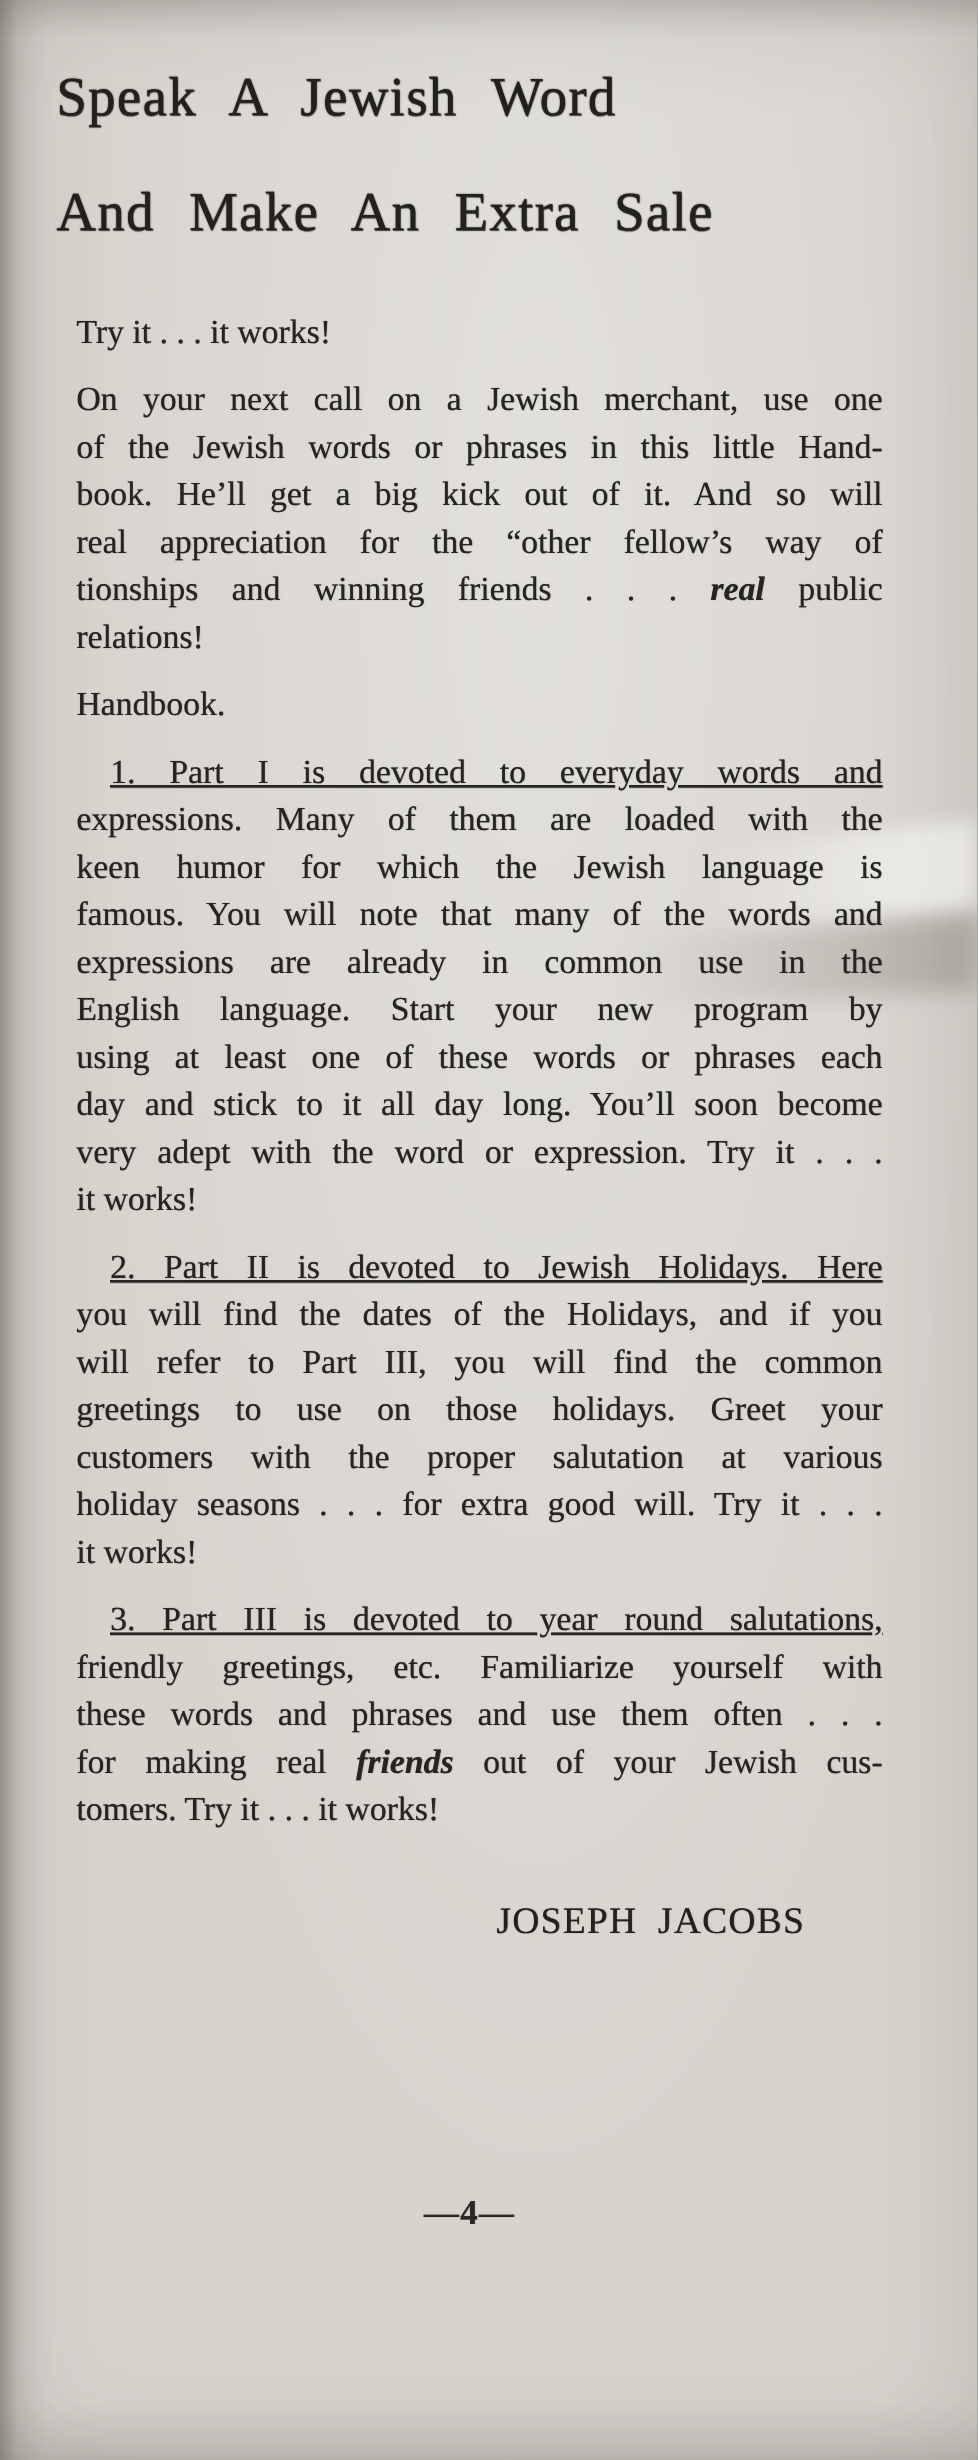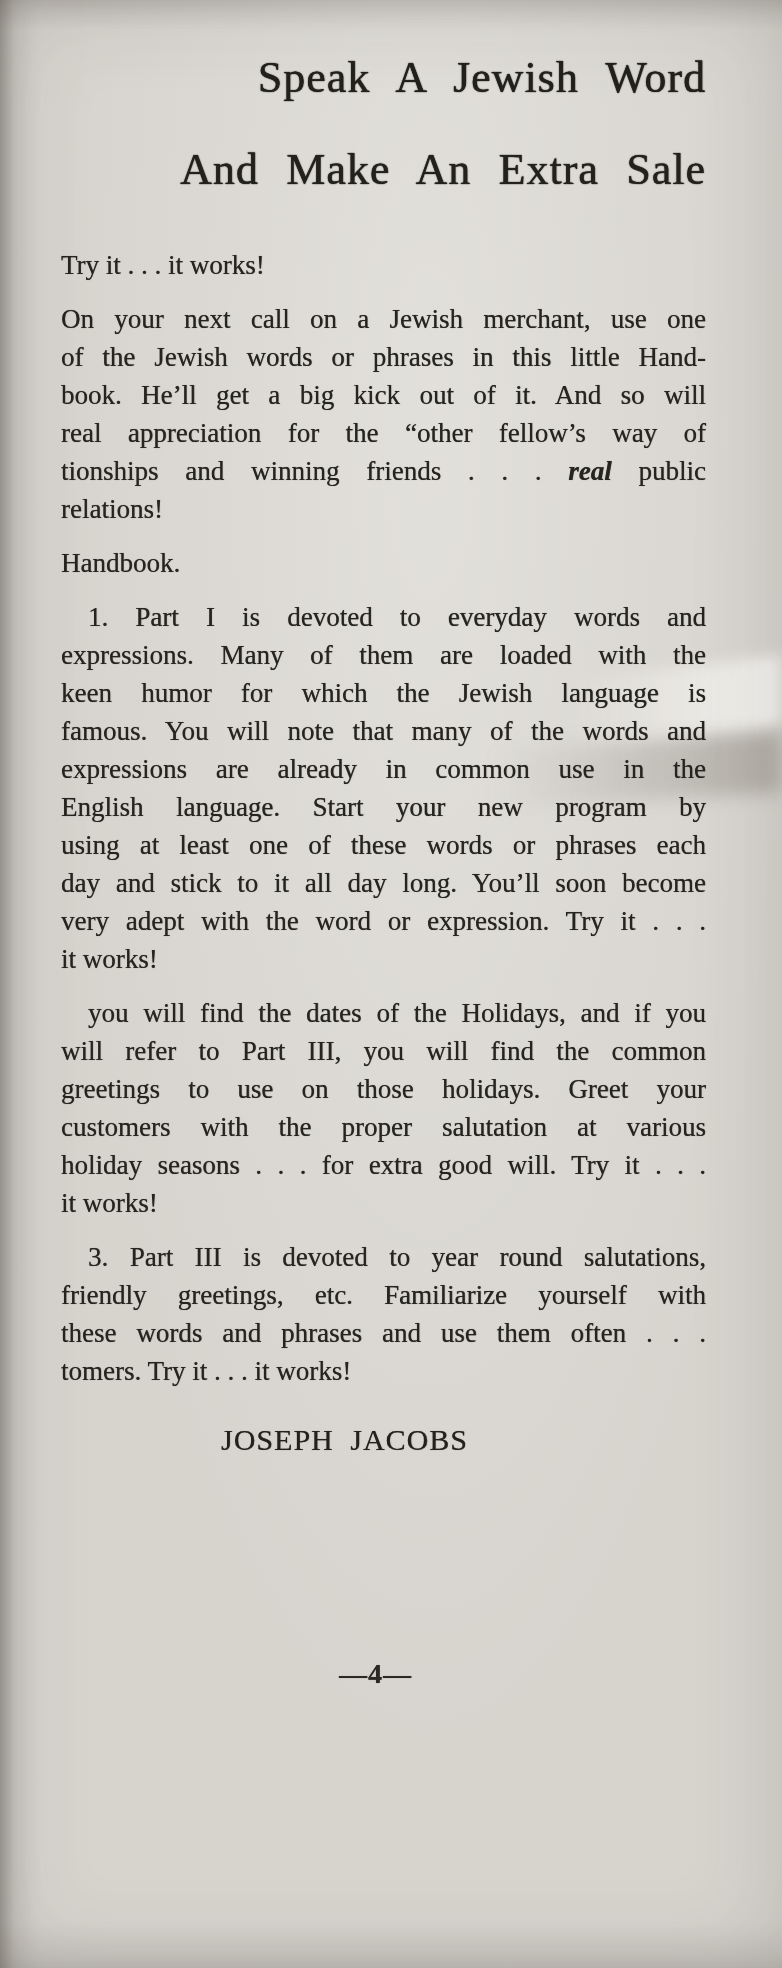--- a/index.html
+++ b/index.html
@@ -28,34 +28,34 @@
     transform:skewY(-7deg); filter:blur(7px); pointer-events:none;
   }
   .crease-shadow {
     position:absolute; right:0; top:740px; width:290px; height:60px;
     background:linear-gradient(to left, rgba(124,120,111,0.42), rgba(124,120,111,0));
     transform:skewY(-3deg); filter:blur(9px); pointer-events:none;
   }
   .content { position:relative; padding:0 76px 0 45px; }
   h1 { margin:0; font-weight:400; }
   .tl {
-    font-size:44px; line-height:1; text-align:right;
+    font-size:44px; line-height:1; text-align:left;
     letter-spacing:1px; word-spacing:0.35em; color:#23211c;
     text-shadow:0 0 1.2px rgba(35,33,28,0.95), 0.4px 0.4px 0.8px rgba(35,33,28,0.8);
   }
   .t1 { padding-top:56px; }
   .t2 { margin-top:48px; }
   .body { margin-top:54px; font-size:27px; line-height:38px; }
   .para { margin:0 0 16px 16px; }
   .line { text-align:justify; text-align-last:justify; }
   .line.end { text-align-last:left; }
-  .para.num .line:first-child { text-indent:27px; }
+  .para.num .line:first-child { text-indent:27px;text-decoration:underline; }
   .it { font-style:italic;font-weight:bold; }
   .signature {
-    margin-top:31px; text-align:center; padding-right:62px;
+    margin-top:52px; text-align:right; padding-right:62px;
     font-size:30px; line-height:38px; letter-spacing:1px; word-spacing:8px; color:#23211c;
   }
   .pageno {
     margin-top:196px; text-align:center;
     font-size:28px; line-height:38px; font-weight:700; letter-spacing:1px; color:#2a2823;
   }
 </style>
 </head>
 <body>
 
@@ -96,32 +96,34 @@
         <div class="line">famous. You will note that many of the words and</div>
         <div class="line">expressions are already in common use in the</div>
         <div class="line">English language. Start your new program by</div>
         <div class="line">using at least one of these words or phrases each</div>
         <div class="line">day and stick to it all day long. You’ll soon become</div>
         <div class="line">very adept with the word or expression. Try it . . .</div>
         <div class="line end">it works!</div>
       </div>
 
       <div class="para num">
+        <div class="line">2. Part II is devoted to Jewish Holidays. Here</div>
         <div class="line">you will find the dates of the Holidays, and if you</div>
         <div class="line">will refer to Part III, you will find the common</div>
         <div class="line">greetings to use on those holidays. Greet your</div>
         <div class="line">customers with the proper salutation at various</div>
         <div class="line">holiday seasons . . . for extra good will. Try it . . .</div>
         <div class="line end">it works!</div>
       </div>
 
       <div class="para num">
         <div class="line">3. Part III is devoted to year round salutations,</div>
         <div class="line">friendly greetings, etc. Familiarize yourself with</div>
         <div class="line">these words and phrases and use them often . . .</div>
+        <div class="line"><span>for making real </span><span class="it">friends</span><span> out of your Jewish cus-</span></div>
         <div class="line end">tomers. Try it . . . it works!</div>
       </div>
 
       <div class="signature">JOSEPH JACOBS</div>
 
       <div class="pageno">—4—</div>
 
     </div>
   </div>
 </div>

